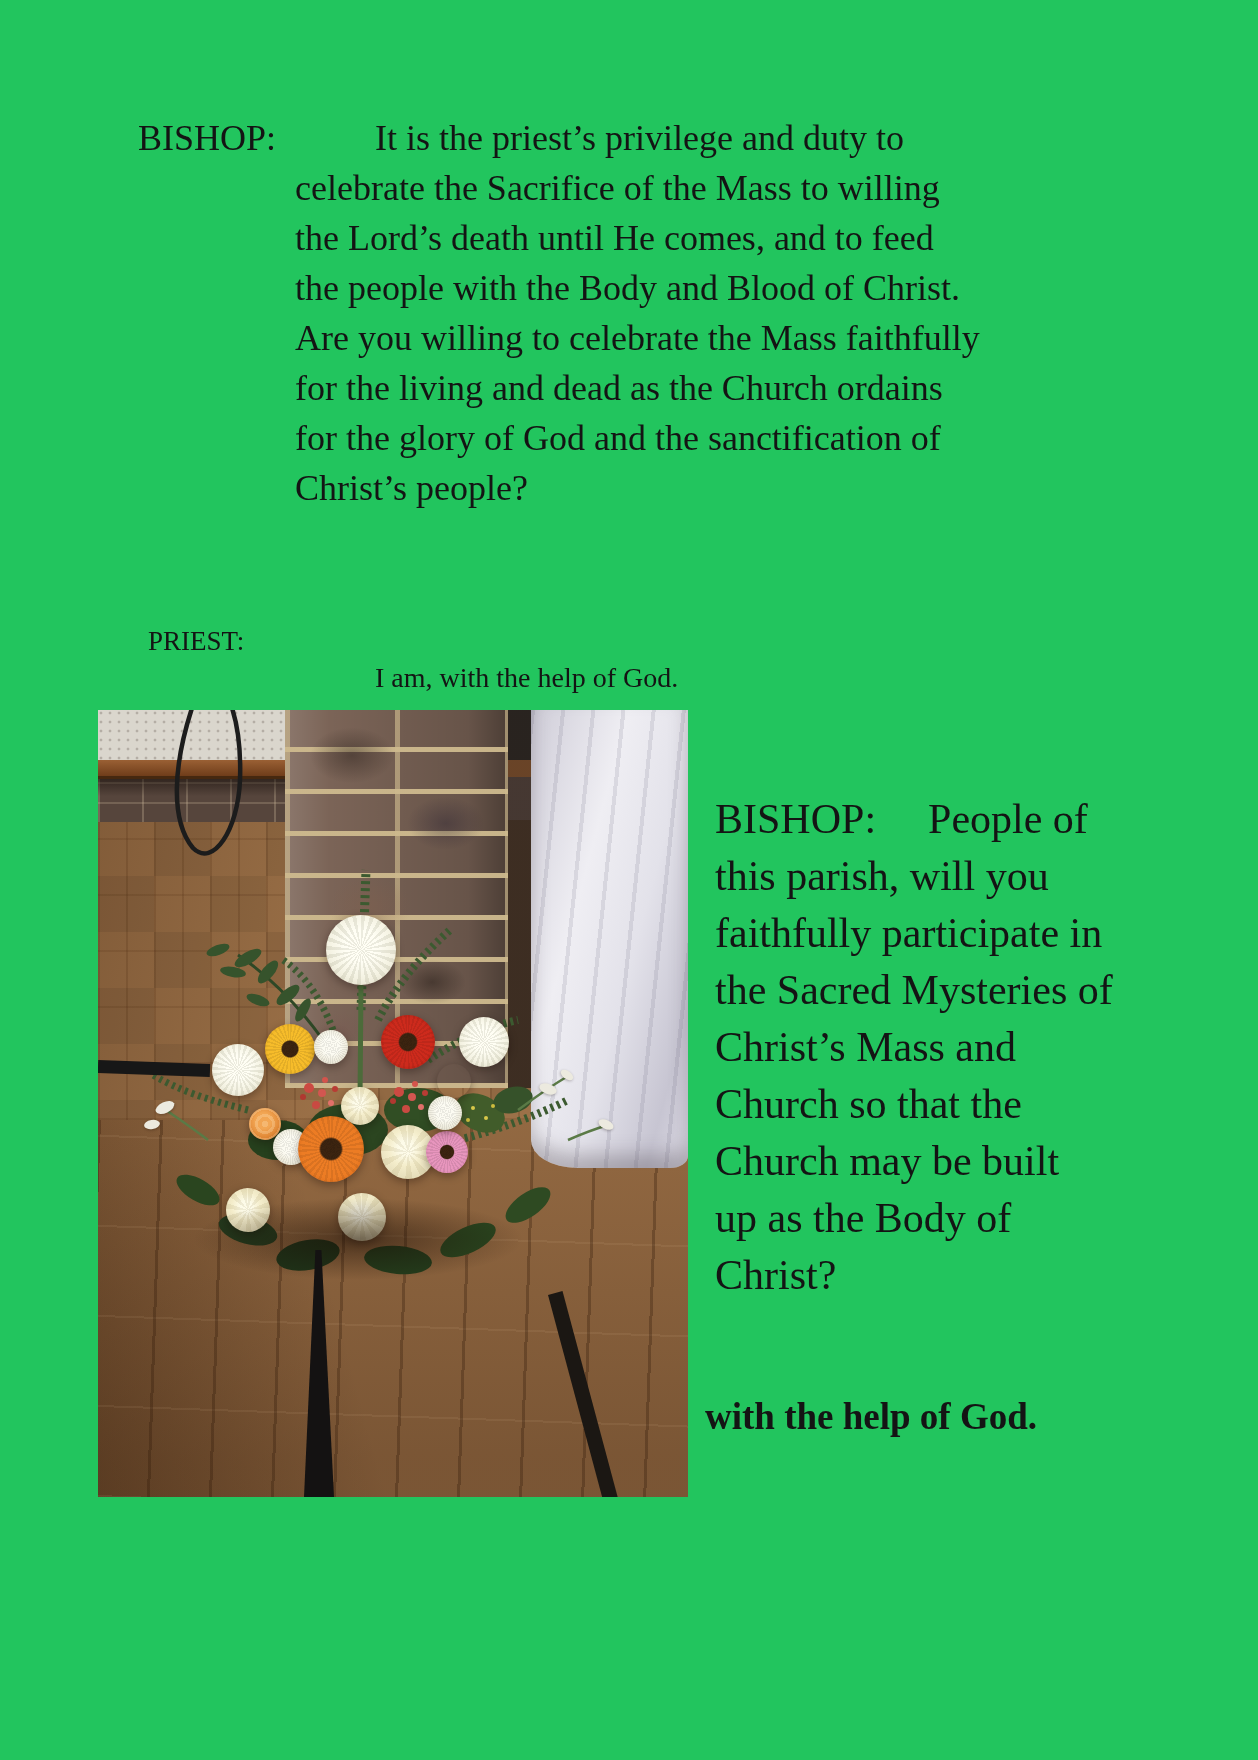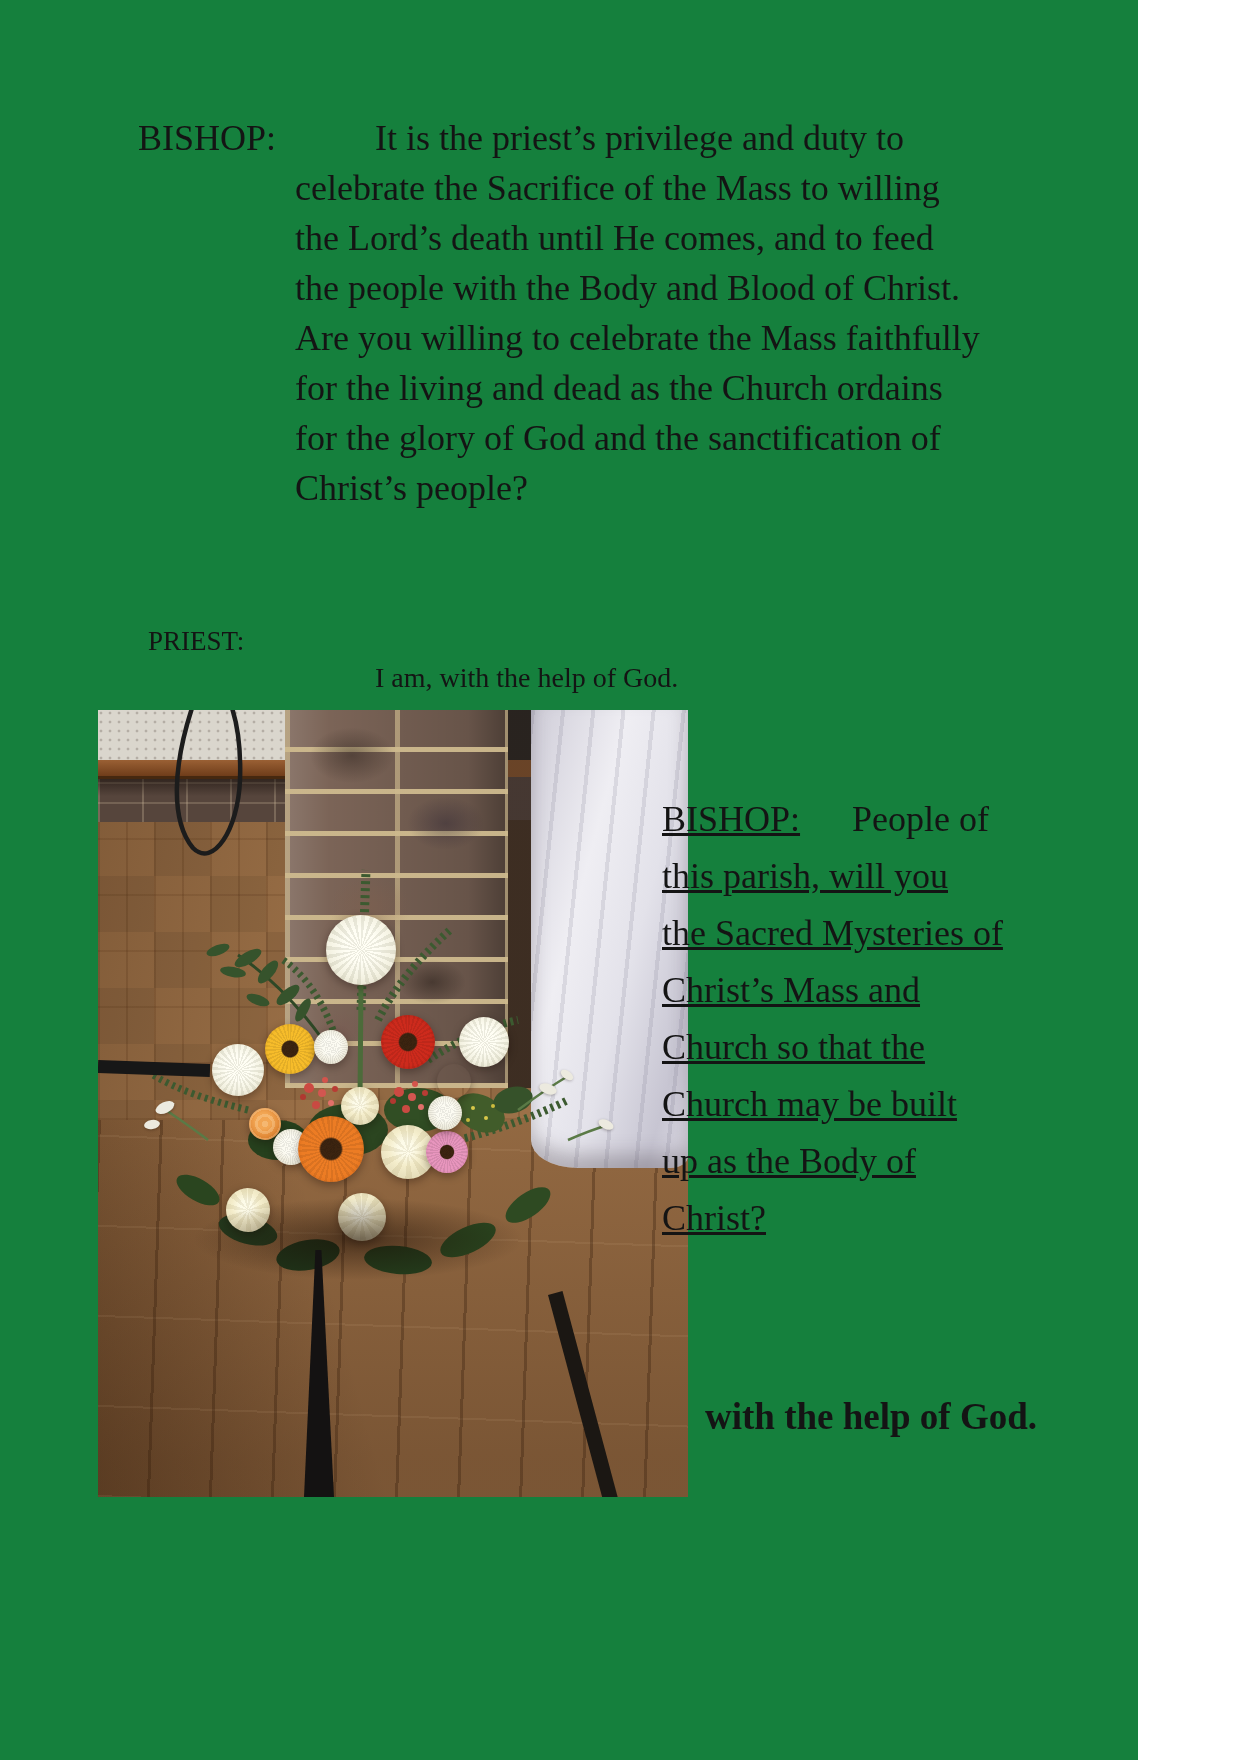--- a/index.html
+++ b/index.html
@@ -1,29 +1,29 @@
 <!DOCTYPE html>
 <html><head>
 <meta charset="utf-8">
 <style>
   html,body{margin:0;padding:0;background:#ffffff;}
-  .page{position:relative;width:1138px;height:1760px;background:#15803d;overflow:hidden;
+  .page{position:relative;width:1258px;height:1760px;background:#22c55e;overflow:hidden;
         font-family:"Liberation Serif","DejaVu Serif",serif;color:#141414;}
   .line{white-space:nowrap;}
   
   .speaker{position:absolute;white-space:nowrap;}
   .lab-bishop-left,.para-left{font-size:36px;line-height:50px;}
   .lab-bishop-left{left:138px;top:113px;}
   .para-left{position:absolute;left:295px;top:113px;width:790px;}
   .para-left .first{padding-left:80px;}
   
   .lab-priest{left:148px;top:616px;font-size:27px;line-height:50px;}
   .priest-text{position:absolute;left:375px;top:653px;font-size:28px;line-height:50px;white-space:nowrap;text-align:center;}
   
-  .para-right{position:absolute;left:662px;top:791px;width:440px;font-size:36px;line-height:57px;text-decoration:underline;}
+  .para-right{position:absolute;left:715px;top:791px;width:440px;font-size:42px;line-height:57px;}
   .para-right .rest{display:inline-block;margin-left:52px;}
   
   .para-people{position:absolute;left:705px;top:1390px;width:440px;font-size:37px;line-height:53px;font-weight:bold;}
   .para-people .p1{padding-left:12px;}
   .para-people .rest{display:inline-block;margin-left:47px;}
   
   .photo{position:absolute;left:98px;top:710px;width:590px;height:787px;overflow:hidden;background:#9c7148;}
   .photo *{position:absolute;}
   .floor-base{left:0;top:0;width:100%;height:100%;
     background:linear-gradient(180deg,#b0steel 0%,#ab7c50 0%,#a57648 30%,#92653a 52%,#7d4f28 72%,#8a5c36 100%);}
@@ -212,20 +212,21 @@
     <div class="bar-left"></div>
     <div class="tape-vert"></div>
     <div class="tape-diag"></div>
   </div>
 
   <div class="para-right">
     <div class="line r1">
       <span>BISHOP:</span><span class="rest">People of</span>
     </div>
     <div class="line">this parish, will you</div>
+    <div class="line">faithfully participate in</div>
     <div class="line">the Sacred Mysteries of</div>
     <div class="line">Christ’s Mass and</div>
     <div class="line">Church so that the</div>
     <div class="line">Church may be built</div>
     <div class="line">up as the Body of</div>
     <div class="line">Christ?</div>
   </div>
 
   <div class="para-people">
     <div class="line">with the help of God.</div>

